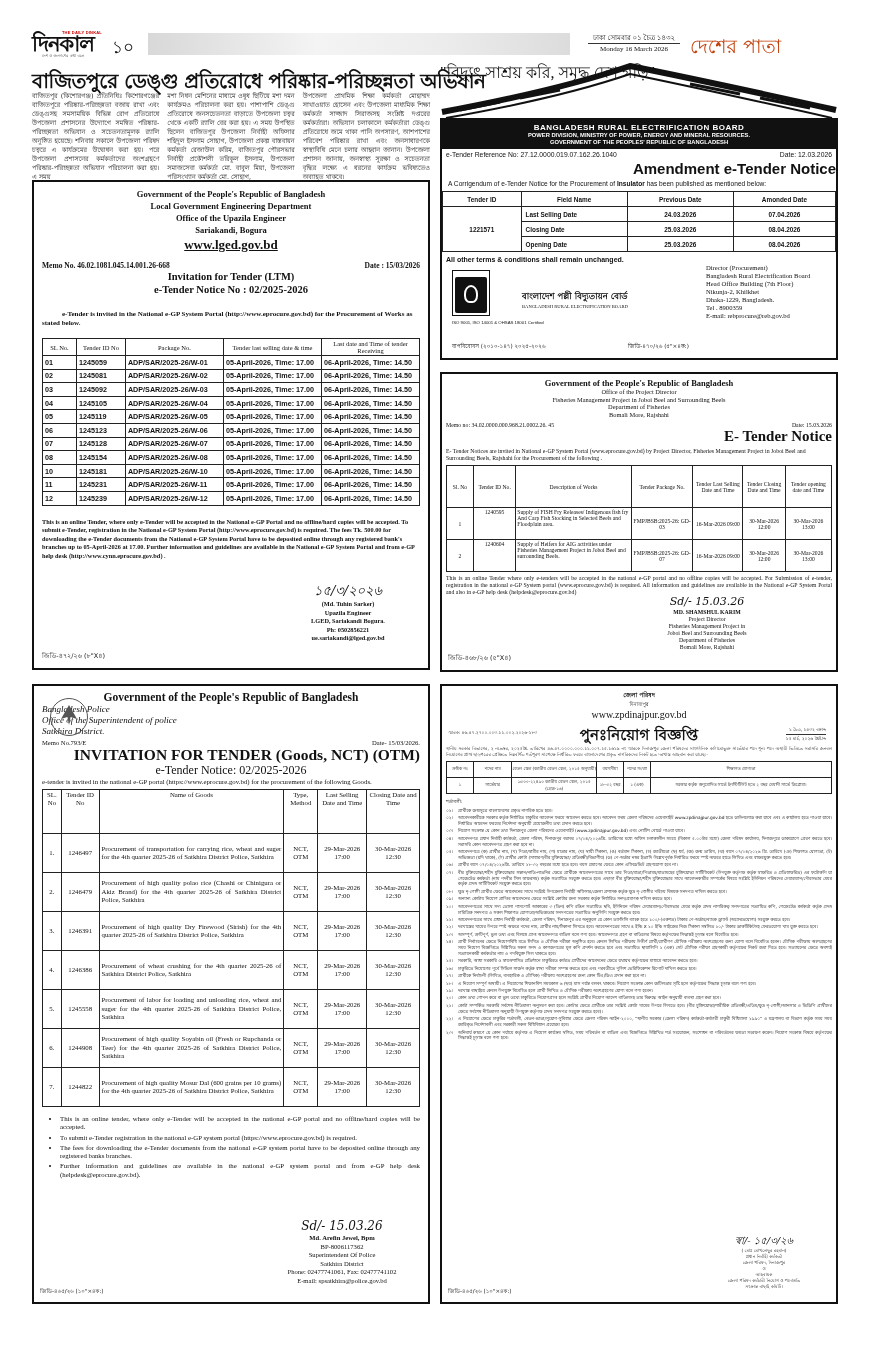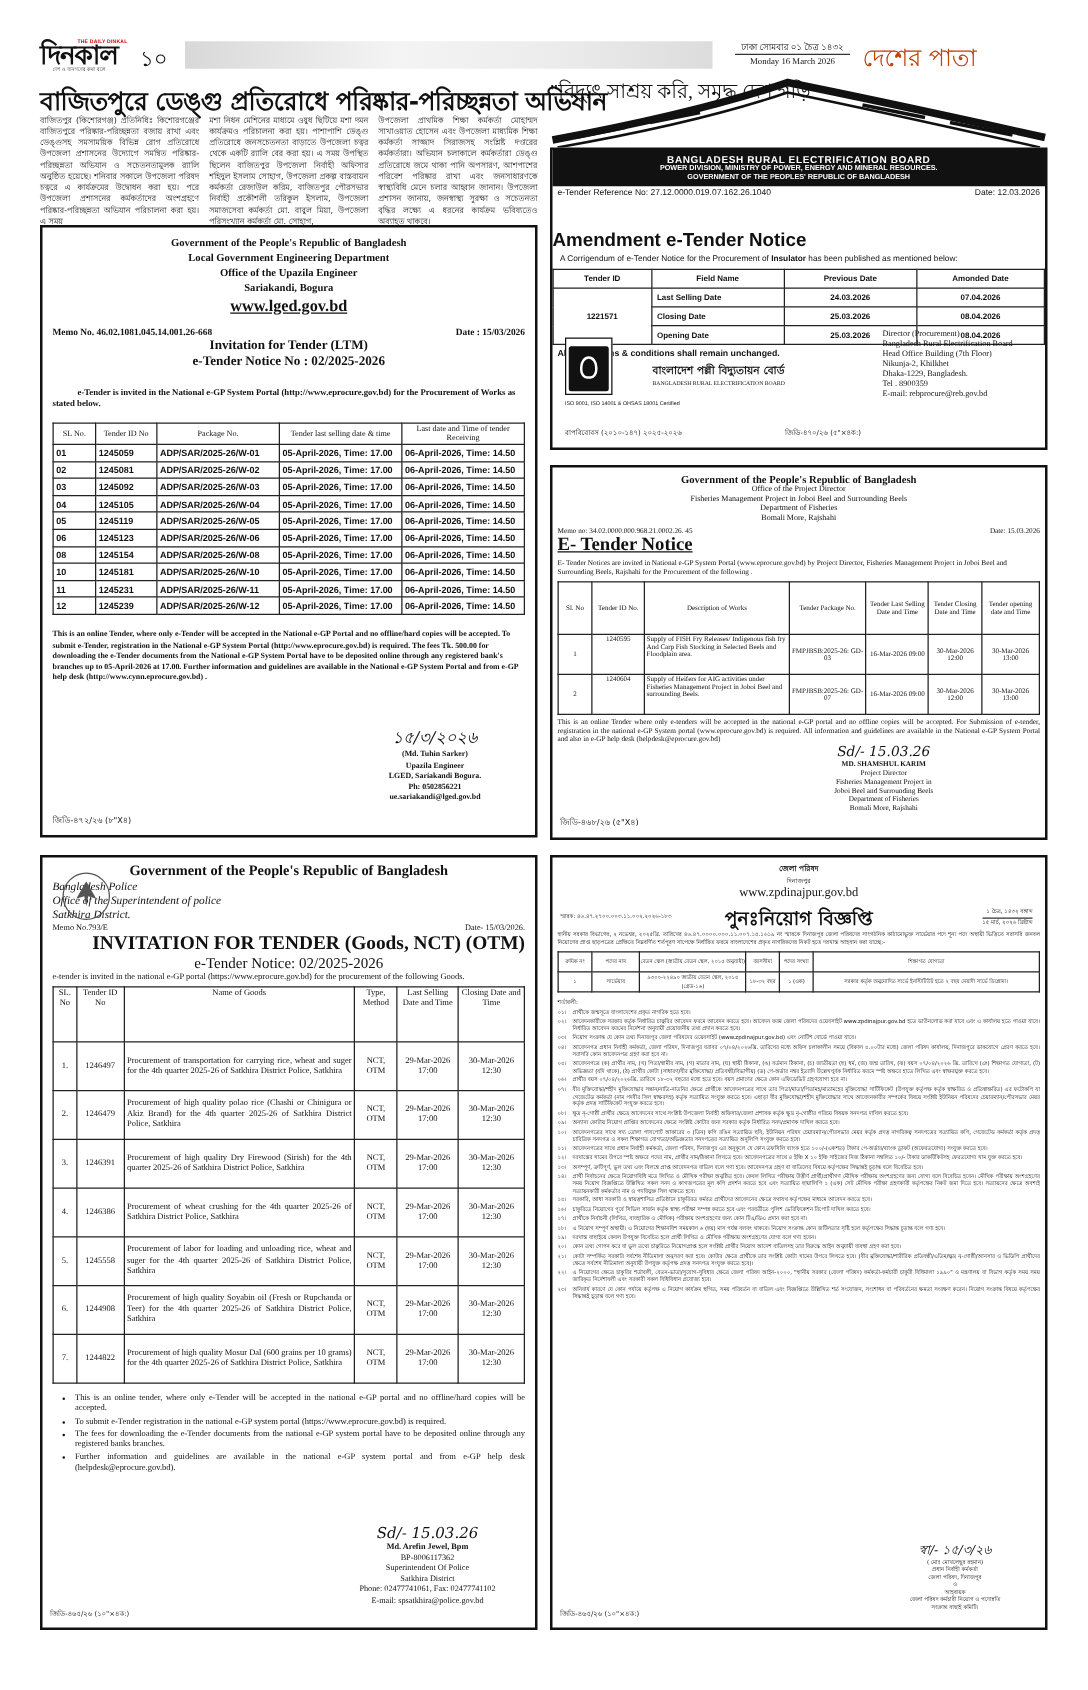--- a/index.html
+++ b/index.html
@@ -47,21 +47,21 @@
   #lged .code { position: absolute; left: 8px; bottom: 6px; font: 6.5px "DejaVu Sans", sans-serif; }
 
   
   #breb-wrap { position: absolute; left: 440px; top: 60px; width: 398px; height: 300px; }
   .arch { position: absolute; left: 0; top: 0; width: 398px; height: 60px; }
   #breb { left: 440px; top: 118px; width: 398px; height: 242px; padding: 0; font-family: "Liberation Sans", sans-serif; }
   #breb .banner { background: #111; color: #fff; text-align: center; font-weight: bold; padding: 3px 0; }
   #breb .banner .l1 { font-size: 8px; letter-spacing: .5px; }
   #breb .banner .l2, #breb .banner .l3 { font-size: 5.8px; line-height: 7px; }
   #breb .ref { font-size: 6.8px; padding: 2px 4px; }
-  #breb .title { font-size: 15px; font-weight: bold; text-align: left; line-height: 18px; margin-top: 24px; }
+  #breb .title { font-size: 15px; font-weight: bold; text-align: right; line-height: 18px; }
   #breb .cor { font-size: 6.6px; padding: 2px 6px; }
   #breb table { margin-top: 2px; font-size: 6.4px; font-weight: bold; }
   #breb th { height: 15px; }
   #breb td { height: 15px; text-align: center; }
   #breb td.fn { text-align: left; padding-left: 4px; }
   #breb .terms { font-size: 7px; font-weight: bold; padding: 4px 4px; }
   #breb .logo-box { position: absolute; left: 10px; top: 150px; width: 38px; height: 46px; border: 1px solid #111; background: #fff; }
   #breb .logo-box .inner { position: absolute; left: 2px; top: 6px; width: 32px; height: 36px; background: #111; border-radius: 2px; }
   #breb .logo-box .bulb { position: absolute; left: 9px; top: 8px; width: 14px; height: 18px; border: 2px solid #fff; border-radius: 50% 50% 40% 40%; }
   #breb .iso { position: absolute; left: 10px; top: 200px; font-size: 4.3px; line-height: 5px; }
@@ -69,21 +69,21 @@
   #breb .en-name { position: absolute; left: 80px; top: 184px; font: 4.6px "Liberation Serif", serif; }
   #breb .addr { position: absolute; left: 264px; top: 144px; font: 6.6px/8px "Liberation Serif", serif; }
   #breb .foot-l { position: absolute; left: 10px; top: 222px; font: 5.6px "DejaVu Sans", sans-serif; }
   #breb .foot-r { position: absolute; left: 186px; top: 222px; font: 5.6px "DejaVu Sans", sans-serif; }
 
   
   #fish { left: 440px; top: 372px; width: 398px; height: 300px; padding: 4px 4px; font-family: "Liberation Serif", serif; }
   #fish .hdr1 { font-size: 8.5px; font-weight: bold; text-align: center; line-height: 10px; }
   #fish .hdr { font-size: 6.4px; text-align: center; line-height: 7.6px; }
   #fish .memo { font-size: 5.8px; margin-top: 4px; }
-  #fish .title { font-size: 15px; font-weight: bold; text-align: left; line-height: 17px; text-decoration: underline; }
+  #fish .title { font-size: 15px; font-weight: bold; text-align: right; line-height: 17px; }
   #fish .intro { font-size: 5.8px; line-height: 7px; margin-top: 3px; }
   #fish table { margin-top: 3px; font-size: 5.6px; }
   #fish th { font-weight: normal; height: 42px; padding: 1px; }
   #fish td { text-align: center; padding: 1px; height: 32px; vertical-align: top; }
   #fish td.desc { text-align: left; }
   #fish td.mid { vertical-align: middle; }
   #fish .note { font-size: 5.8px; line-height: 7px; margin-top: 3px; text-align: justify; }
   #fish .sig { position: absolute; left: 180px; top: 220px; width: 170px; text-align: center; font-size: 5.8px; line-height: 7px; }
   #fish .sig .name { font-weight: bold; }
   #fish .sig .scrawl { font: italic 11px "DejaVu Serif", serif; line-height: 15px; }
@@ -221,20 +221,27 @@
           <td>06-April-2026, Time: 14.50</td>
         </tr>
         <tr>
           <td>06</td>
           <td>1245123</td>
           <td>ADP/SAR/2025-26/W-06</td>
           <td>05-April-2026, Time: 17.00</td>
           <td>06-April-2026, Time: 14.50</td>
         </tr>
         <tr>
+          <td>07</td>
+          <td>1245128</td>
+          <td>ADP/SAR/2025-26/W-07</td>
+          <td>05-April-2026, Time: 17.00</td>
+          <td>06-April-2026, Time: 14.50</td>
+        </tr>
+        <tr>
           <td>08</td>
           <td>1245154</td>
           <td>ADP/SAR/2025-26/W-08</td>
           <td>05-April-2026, Time: 17.00</td>
           <td>06-April-2026, Time: 14.50</td>
         </tr>
         <tr>
           <td>10</td>
           <td>1245181</td>
           <td>ADP/SAR/2025-26/W-10</td>

